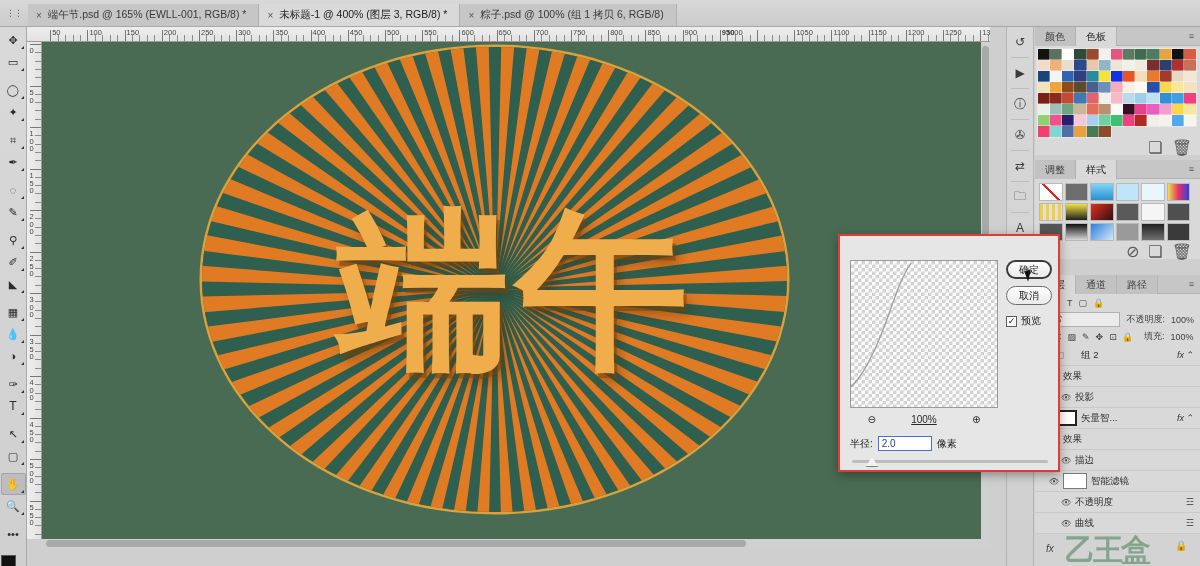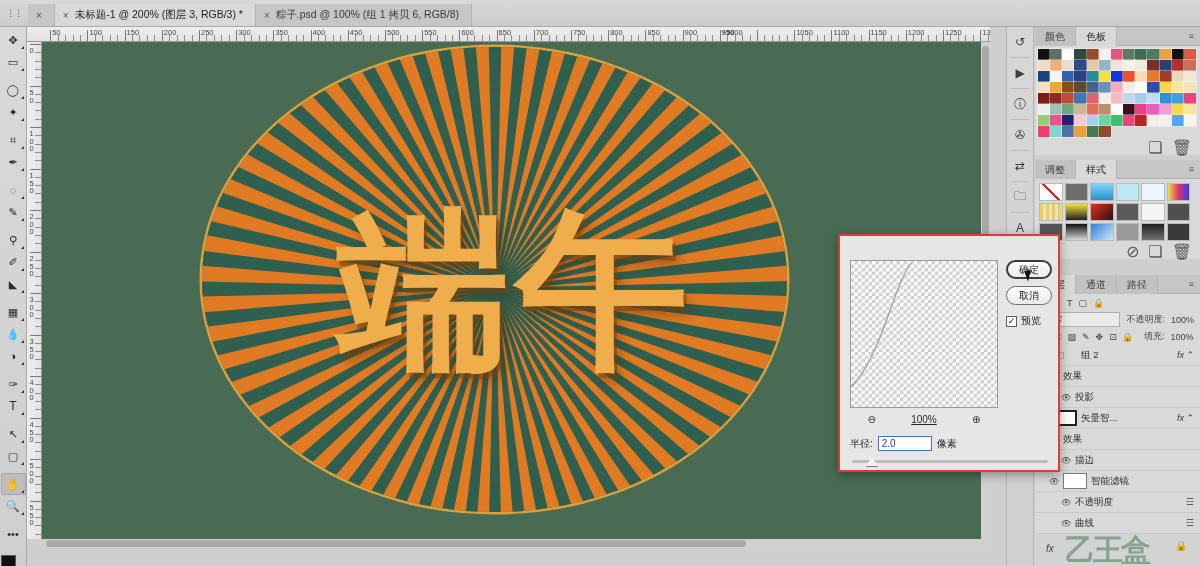--- a/index.html
+++ b/index.html
@@ -215,24 +215,25 @@
 </style>
 </head>
 <body>
 
 <div id="app">
 
   <div class="tabbar">
     <div class="tabbar-grip">⋮⋮</div>
     <div class="tab">
       <span class="x">×</span>
+      <span>端午节.psd @ 165% (EWLL-001, RGB/8) *</span>
     </div>
     <div class="tab active">
       <span class="x">×</span>
-      <span>未标题-1 @ 200% (图层 3, RGB/3) *</span>
+      <span>未标题-1 @ 400% (图层 3, RGB/8) *</span>
     </div>
     <div class="tab">
       <span class="x">×</span>
       <span>粽子.psd @ 100% (组 1 拷贝 6, RGB/8)</span>
     </div>
   </div>
 
   <div class="toolbox" id="toolbox">
       <div class="tool">
         <span style="font-size: 11px;">✥</span>

